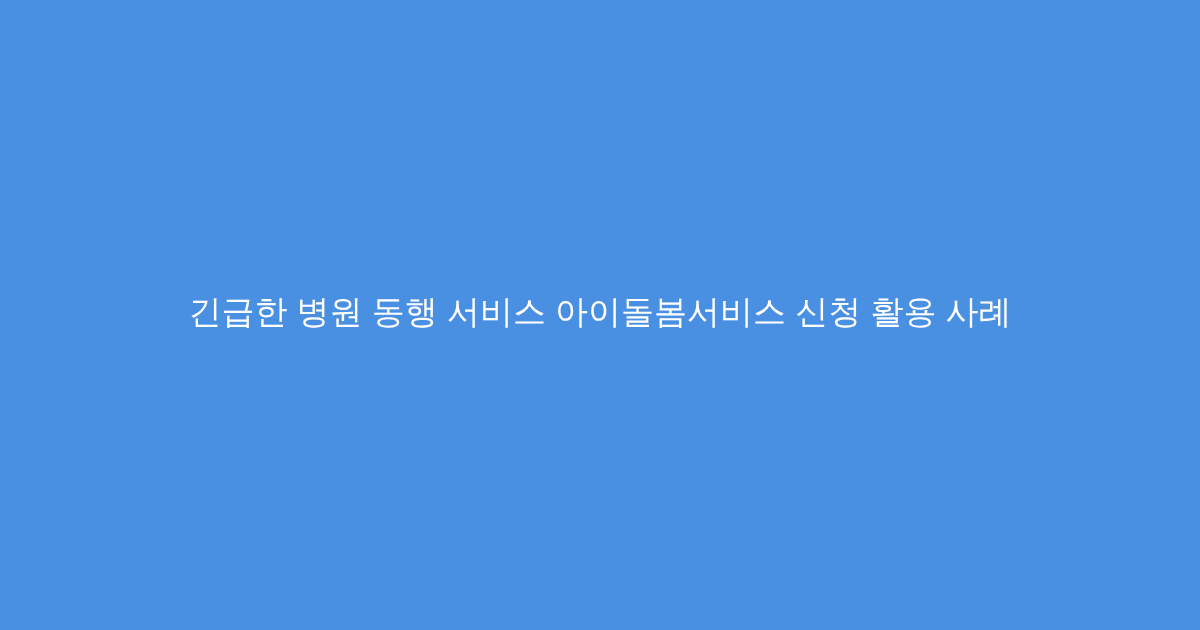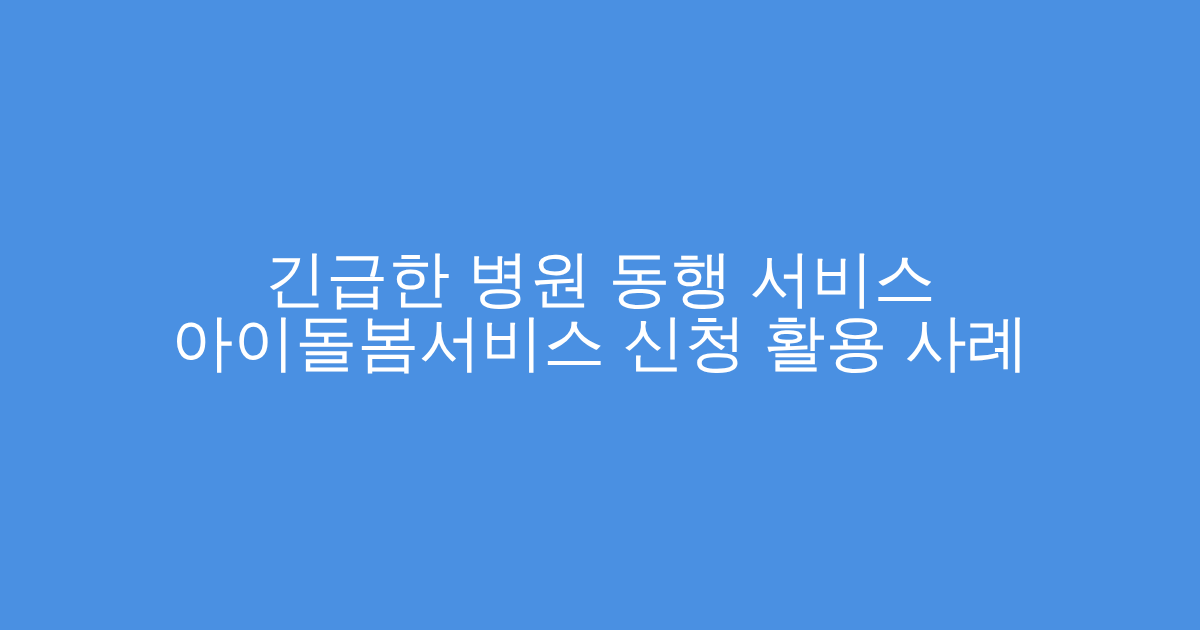--- a/index.html
+++ b/index.html
@@ -34,21 +34,21 @@
     box-sizing: border-box;
     width: 1040px;
     padding: 0 20px;
     margin-top: -6px; 
     text-align: center;
   }
 
   .headline {
     margin: 0;
     font-family: "Liberation Sans", "DejaVu Sans", sans-serif;
-    font-size: 62px;
+    font-size: 33px;
     font-weight: 400;
     line-height: 64px;
     letter-spacing: 0px;
     color: #ffffff;
     word-break: keep-all;
     overflow-wrap: break-word;
     text-rendering: geometricPrecision;
   }
 </style>
 </head>

